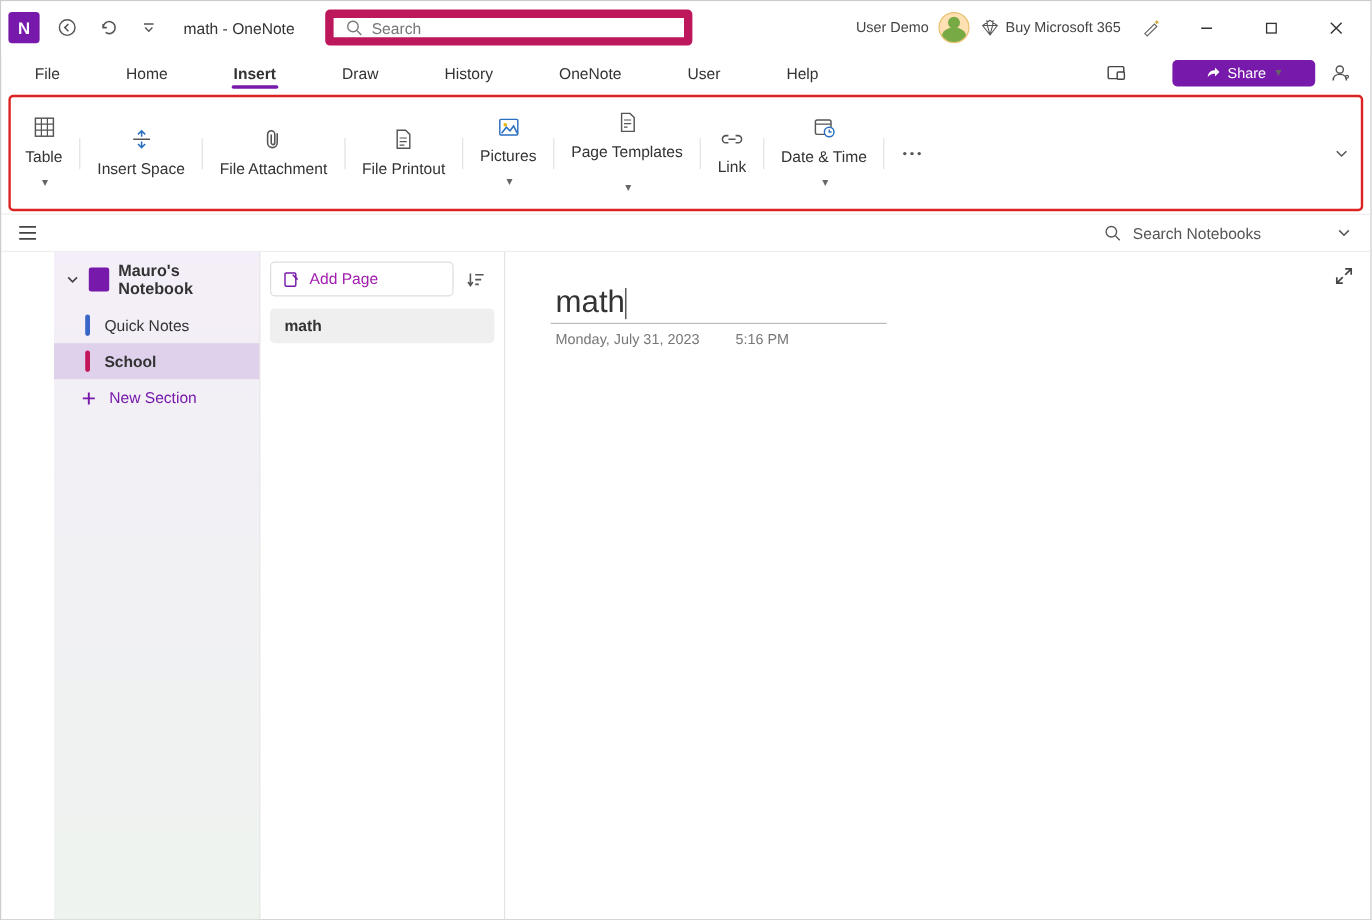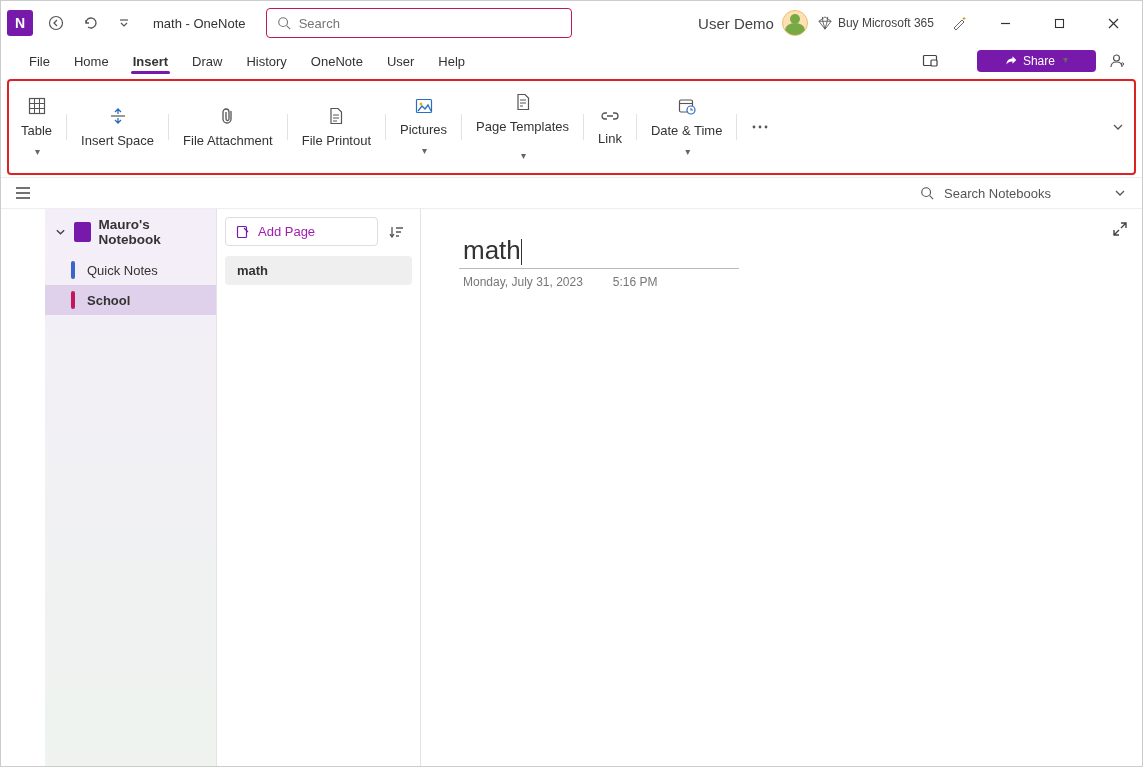--- a/index.html
+++ b/index.html
@@ -40,33 +40,33 @@
   .title-text { margin-left: 10px; font-size: 13px; color: #333; }
   .searchbox {
     flex: 0 0 306px;
     margin-left: auto;
     margin-right: auto;
     position: relative;
     left: -30px;
   }
   .searchbox-inner {
     height: 30px;
-    border: 1px solid #be185d;
+    border: 7px solid #be185d;
     border-radius: 4px;
     display: flex; align-items: center;
     padding: 0 10px 0 10px;
     color: #666;
     gap: 8px;
     background: #fff;
   }
   .searchbox input {
     border: none; outline: none; flex: 1; font-size: 13px; background: transparent;
   }
   .titlebar-right { display: flex; align-items: center; gap: 10px; margin-left: auto; }
-  .user { display: flex; align-items: center; gap: 8px; font-size: 15px; color: #444; }
+  .user { display: flex; align-items: center; gap: 8px; font-size: 12px; color: #444; }
   .avatar {
     width: 26px; height: 26px; border-radius: 50%;
     background: #ffe0b2;
     border: 1px solid #e8c070;
     position: relative;
     overflow: hidden;
   }
   .avatar::before {
     content: ""; position: absolute; top: 3px; left: 50%; transform: translateX(-50%);
     width: 10px; height: 10px; border-radius: 50%; background: #7a4;
@@ -326,21 +326,21 @@
     </div>
     <div class="winbtn close">
       <svg width="11" height="11" viewBox="0 0 11 11">
           <path d="M1 1 L10 10 M10 1 L1 10" stroke="#333" stroke-width="1.2"></path>
         </svg>
     </div>
   </div>
 </div>
 
 <div class="menubar">
-  <div id="menu-items" style="display:flex;">
+  <div id="menu-items" style="display:flex;gap:31px;">
       <div class="menuitem">File</div>
       <div class="menuitem">Home</div>
       <div class="menuitem active">Insert</div>
       <div class="menuitem">Draw</div>
       <div class="menuitem">History</div>
       <div class="menuitem">OneNote</div>
       <div class="menuitem">User</div>
       <div class="menuitem">Help</div>
     </div>
   <div class="menubar-right">
@@ -483,20 +483,26 @@
     <div id="sections">
         <div class="section-item">
           <span class="chip" style="background: rgb(58, 102, 199);"></span>
           <span>Quick Notes</span>
         </div>
         <div class="section-item selected">
           <span class="chip" style="background: rgb(194, 24, 91);"></span>
           <span style="font-weight: 600;">School</span>
         </div>
       </div>
+    <div class="new-section">
+      <svg width="14" height="14" viewBox="0 0 14 14">
+          <path d="M7 2 V12 M2 7 H12" stroke="#7719AA" stroke-width="1.6"></path>
+        </svg>
+      <span>New Section</span>
+    </div>
     <div class="sidebar-footer">
       <svg width="15" height="17" viewBox="0 0 15 17">
           <path d="M2 1.5 H10 L13 4.5 V15.5 H2 Z" fill="none" stroke="#555" stroke-width="1.2"></path>
         </svg>
       <span>Quick Notes</span>
     </div>
   </div>
 
   <div class="pagelist">
     <div class="addpage-row">

